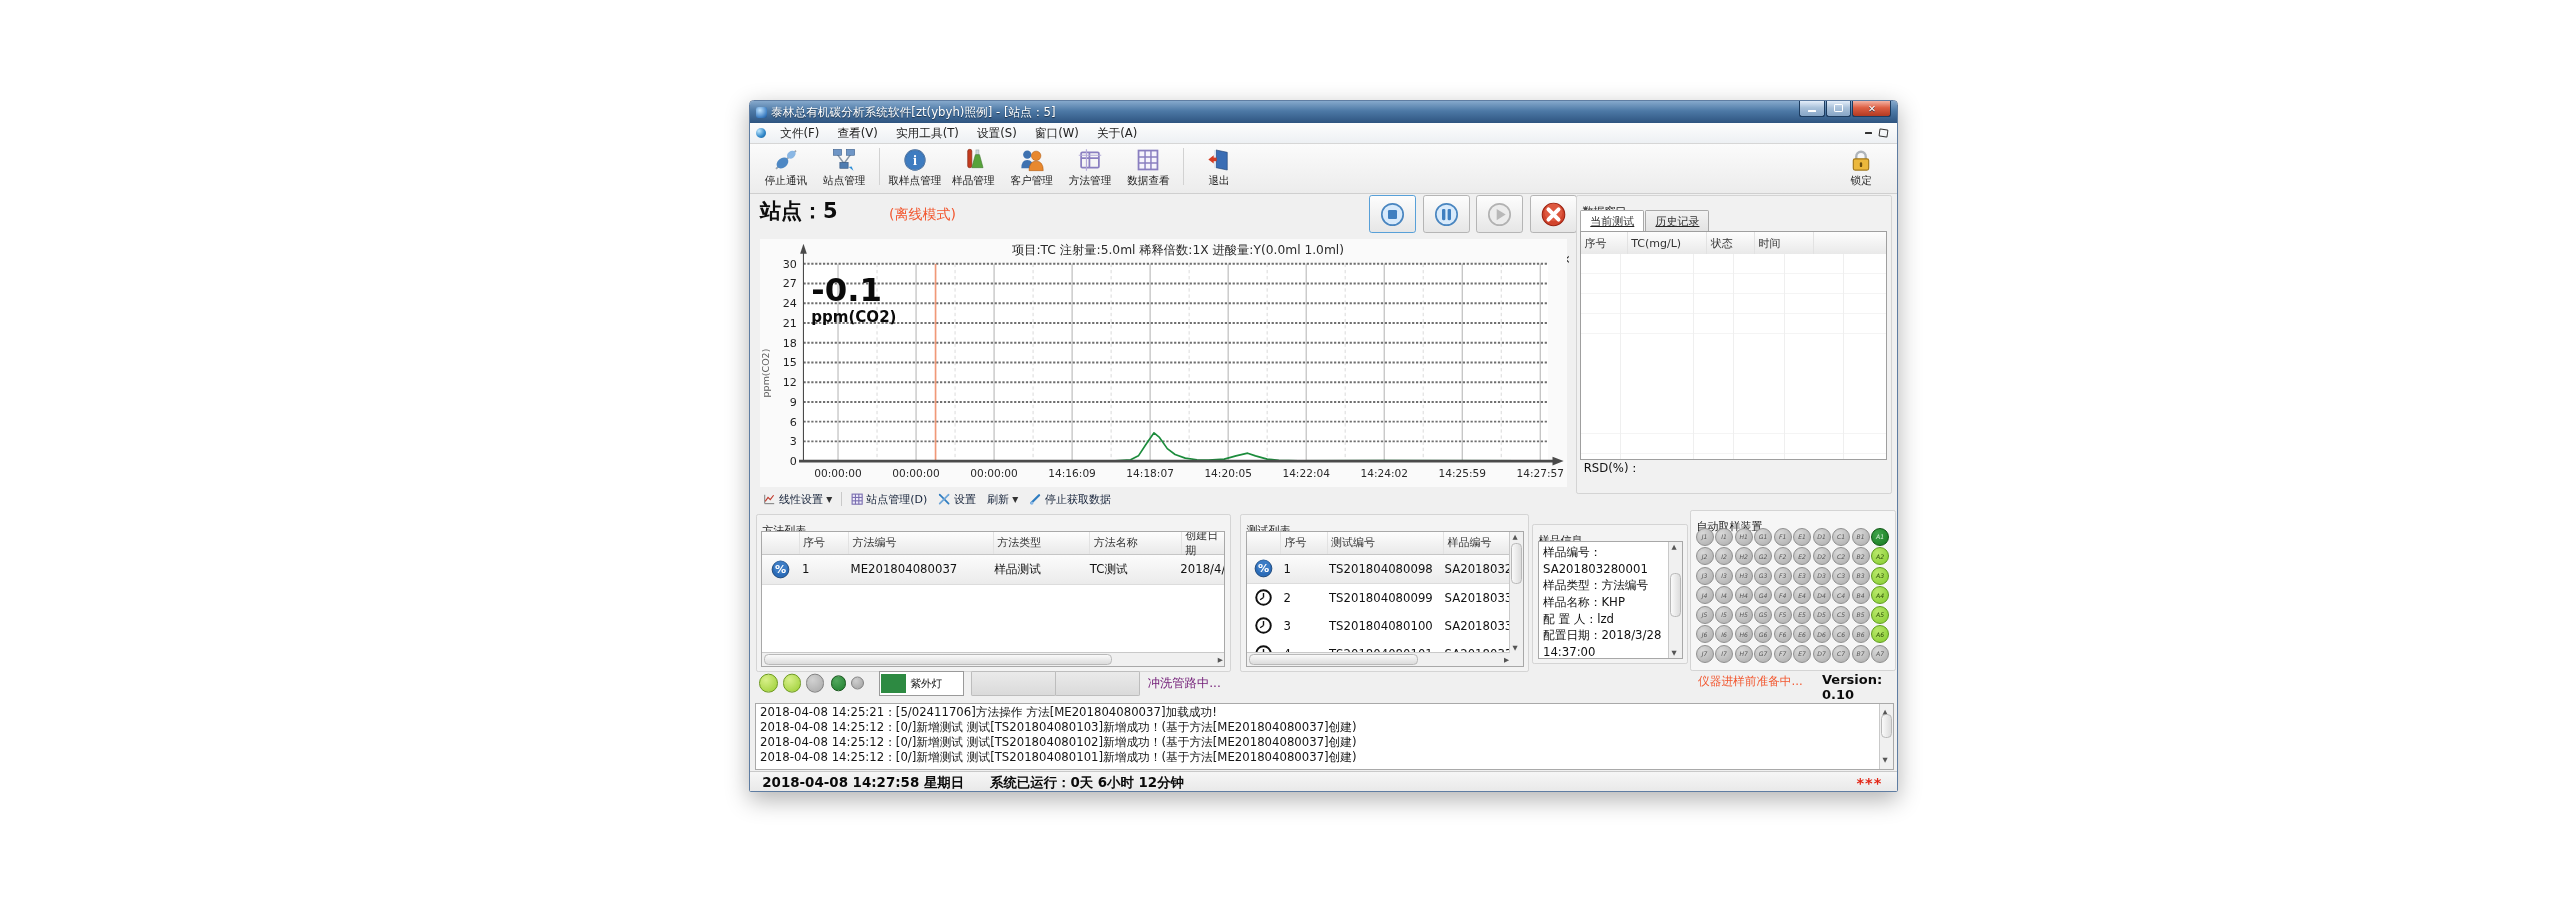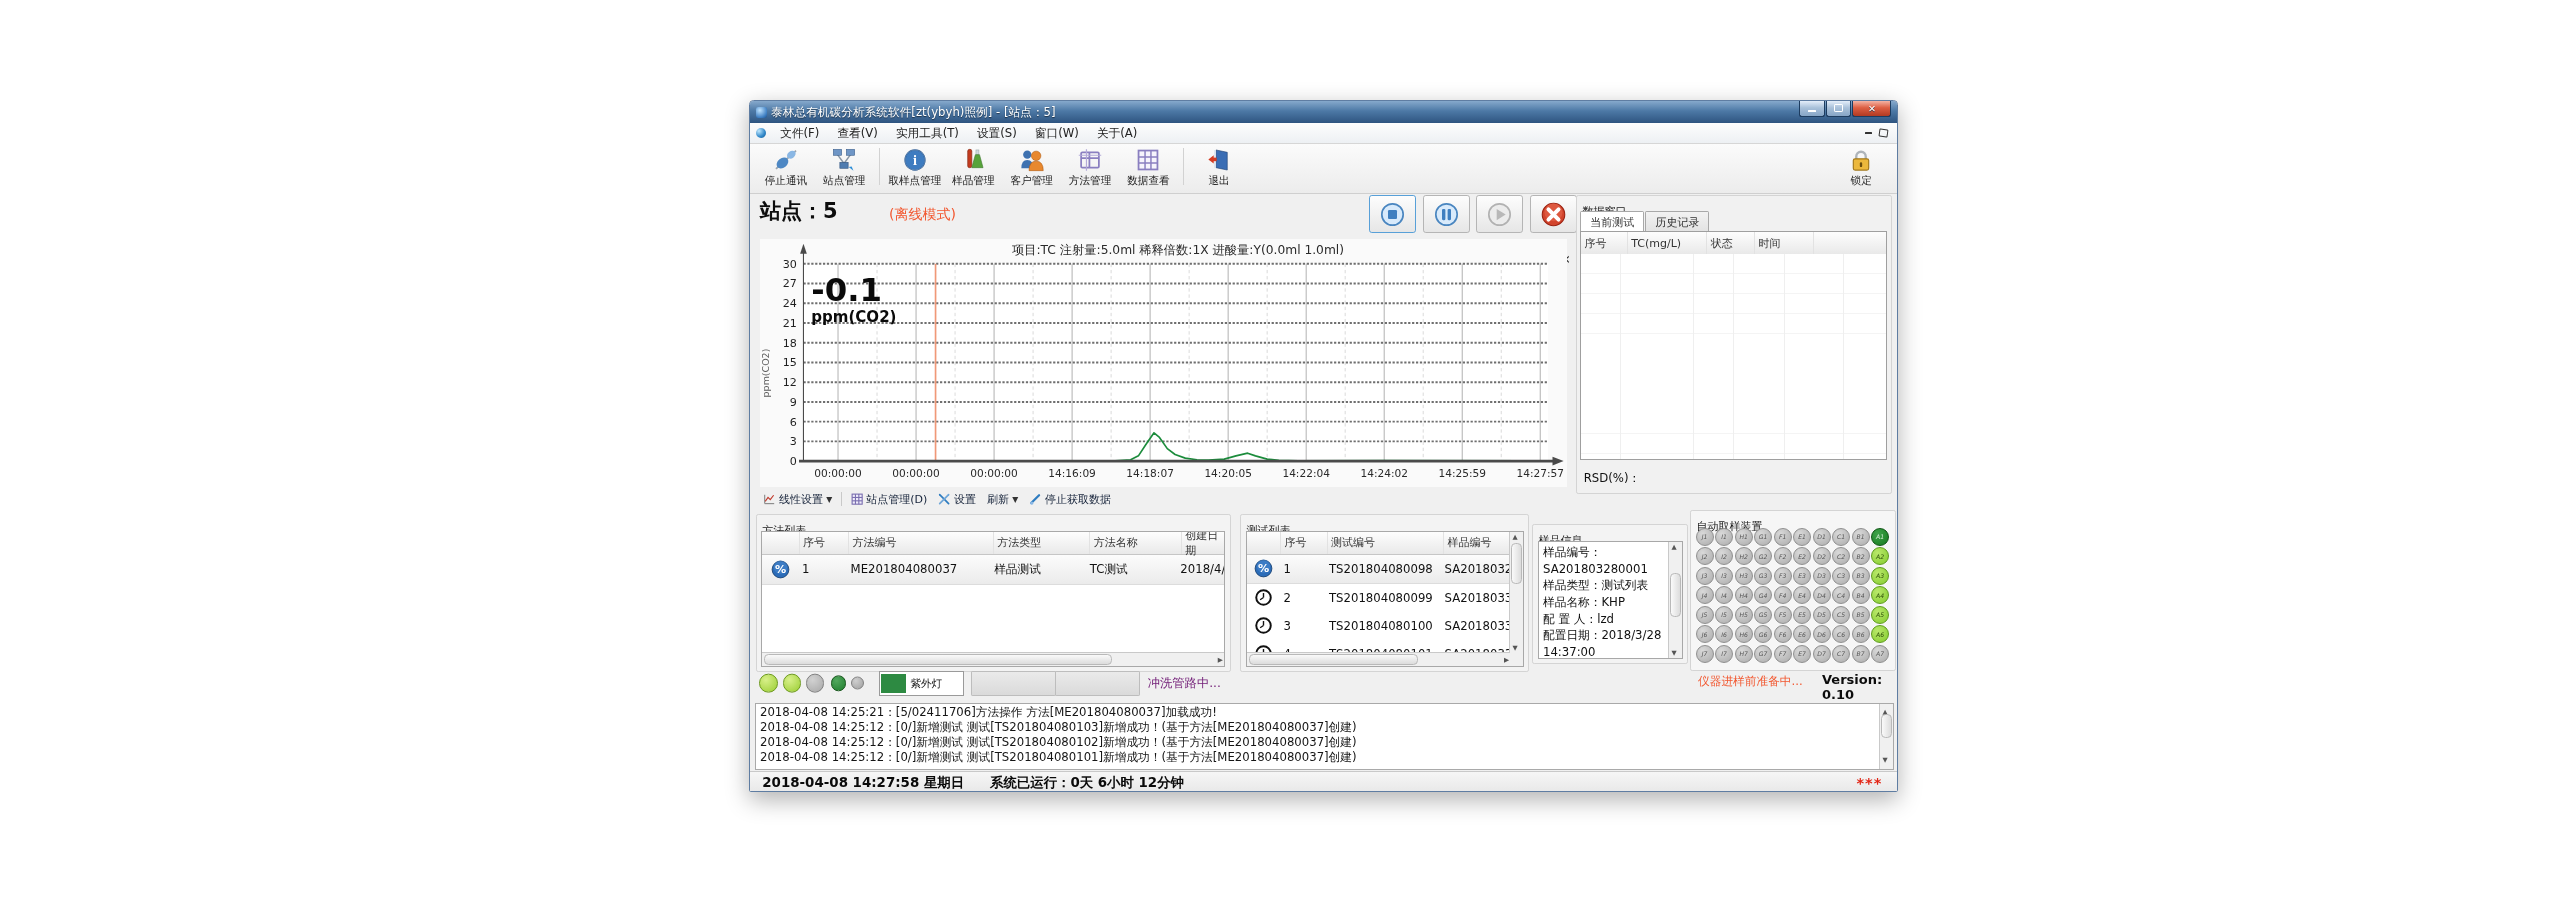--- a/index.html
+++ b/index.html
@@ -78,30 +78,30 @@
   .hthumb{height:9px;margin-left:2.2px;border:0.6px solid #b9b9b9;border-radius:4.5px;
           background:linear-gradient(#fafafa,#dcdcdc);}
   .harrow{position:absolute;right:1.1px;font-size:6.7px;color:#555;}
   .vscroll{position:absolute;top:0;bottom:0;right:0;width:12.3px;background:#f0f0f0;
            border-left:0.6px solid #c9c9c9;}
   .vthumb{position:absolute;left:1.1px;width:9px;border:0.6px solid #b9b9b9;border-radius:4.5px;
           background:linear-gradient(90deg,#fafafa,#dcdcdc);}
   .varrow{position:absolute;left:2.2px;font-size:6.7px;color:#555;}
   
   #data-window{left:826px;top:1.1px;width:314px;height:297px;background:#f1f1f1;}
-  .tabs{position:absolute;left:3.3px;top:14.5px;display:flex;align-items:flex-start;height:20px;}
+  .tabs{position:absolute;left:3.3px;top:14.5px;display:flex;align-items:center;height:20px;text-decoration:underline;}
   .tab{padding:2.8px 9px;font-size:11px;border:0.6px solid #a8a8a8;border-bottom:none;
        background:linear-gradient(#f2f2f2,#e2e2e2);color:#333;border-radius:1.7px 1.7px 0 0;margin-right:1.1px;}
   .tab.active{background:#fff;position:relative;top:0.6px;padding-bottom:3.9px;}
   .dw-table{position:absolute;left:3.3px;top:35px;right:4.5px;height:227px;background:#fff;
             border:0.6px solid #9f9f9f;}
   .dw-body{position:absolute;left:0;right:0;top:22px;bottom:0;
            background:repeating-linear-gradient(180deg,#ffffff 0 19.5px,#f4f4f4 19.5px 20px);}
   .dw-vline{position:absolute;top:0;bottom:0;width:0.6px;background:#efefef;}
-  .rsd-label{position:absolute;left:6.7px;bottom:7px;font-size:11.7px;color:#111;}
+  .rsd-label{position:absolute;left:6.7px;bottom:17px;font-size:11.7px;color:#111;}
   
   .sample-lines{padding:2.2px 4.5px;font-size:11.7px;line-height:16.7px;color:#111;white-space:nowrap;}
   
   #sampler-grid{position:absolute;left:3.9px;top:16.7px;display:grid;
                 grid-template-columns:repeat(10,19.5px);grid-auto-rows:19.5px;}
   .well{width:16px;height:16px;border-radius:50%;border:1.7px solid #8f8f8f;margin:0 auto;
         background:radial-gradient(circle at 35% 30%,#d9d9d9,#ababab);display:flex;
         align-items:center;justify-content:center;font-size:6.1px;font-style:italic;color:#555;}
   .well.ready{background:radial-gradient(circle at 35% 30%,#b9e86a,#84cc2e);border-color:#5d9c1c;color:#2c4d07;}
   .well.active{background:radial-gradient(circle at 35% 30%,#3fa34a,#157a1e);border-color:#0d5413;color:#d9f0d9;}
@@ -524,21 +524,21 @@
         </div>
       </div>
     </div>
 
     <div class="groupbox" id="sample-box" style="left:782px;top:330px;width:154px;height:138px">
       <div class="gb-label">样品信息</div>
       <div class="gb-body">
         <div class="sample-lines" style="margin-right:12.3px">
           <div>样品编号：</div>
           <div>SA201803280001</div>
-          <div>样品类型：测试列表</div>
+          <div>样品类型：方法编号</div>
           <div>样品名称：KHP</div>
           <div>配 置 人：lzd</div>
           <div>配置日期：2018/3/28</div>
           <div>14:37:00</div>
         </div>
         <div class="vscroll">
           <span class="varrow" style="top:1.1px">▲</span>
           <div class="vthumb" style="top:31px;height:42px"></div>
           <span class="varrow" style="bottom:1.1px">▼</span>
         </div>

